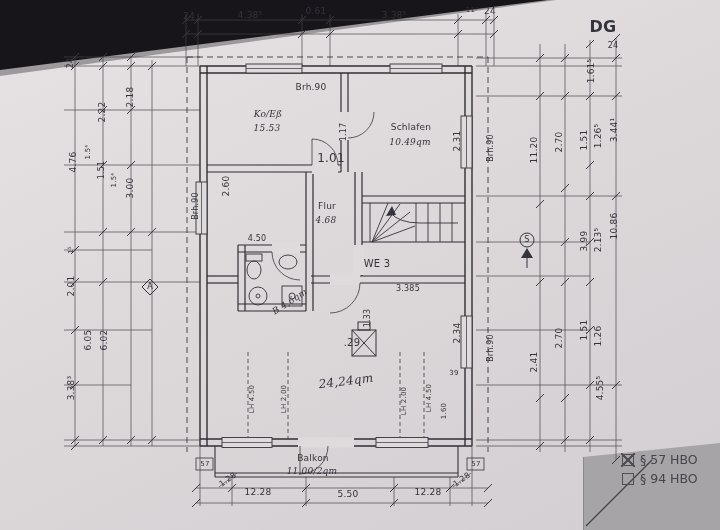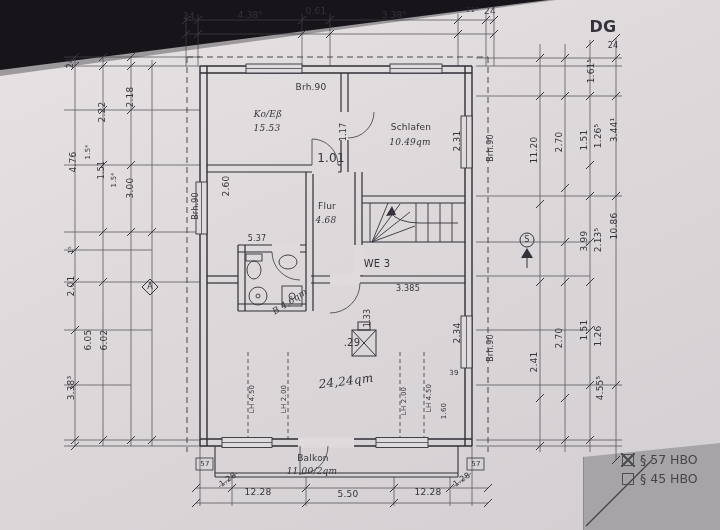--- a/index.html
+++ b/index.html
@@ -359,21 +359,21 @@
       <span class="lbl ital" style="left: 267px; top: 128px; transform: translate(-50%, -50%) rotate(0deg);">15.53</span>
       <span class="lbl" style="left: 411px; top: 127px; transform: translate(-50%, -50%) rotate(0deg);">Schlafen</span>
       <span class="lbl ital" style="left: 410px; top: 142px; transform: translate(-50%, -50%) rotate(0deg);">10.49qm</span>
       <span class="lbl" style="left: 344px; top: 132px; font-size: 8px; transform: translate(-50%, -50%) rotate(-90deg);">1.17</span>
       <span class="lbl" style="left: 457px; top: 141px; transform: translate(-50%, -50%) rotate(-90deg);">2.31</span>
       <span class="lbl" style="left: 331px; top: 158px; font-size: 12px; transform: translate(-50%, -50%) rotate(0deg);">1.01</span>
       <span class="lbl" style="left: 226px; top: 186px; transform: translate(-50%, -50%) rotate(-90deg);">2.60</span>
       <span class="lbl" style="left: 196px; top: 206px; font-size: 8px; transform: translate(-50%, -50%) rotate(-90deg);">Brh.90</span>
       <span class="lbl" style="left: 327px; top: 206px; transform: translate(-50%, -50%) rotate(0deg);">Flur</span>
       <span class="lbl ital" style="left: 326px; top: 220px; transform: translate(-50%, -50%) rotate(0deg);">4.68</span>
-      <span class="lbl" style="left: 257px; top: 239px; font-size: 8px; transform: translate(-50%, -50%) rotate(0deg);">5.37</span>
+      <span class="lbl" style="left: 257px; top: 239px; font-size: 8px; transform: translate(-50%, -50%) rotate(0deg);">4.50</span>
       <span class="lbl" style="left: 377px; top: 264px; font-size: 10px; transform: translate(-50%, -50%) rotate(0deg);">WE 3</span>
       <span class="lbl" style="left: 408px; top: 289px; font-size: 8px; transform: translate(-50%, -50%) rotate(0deg);">3.385</span>
       <span class="lbl ital" style="left: 290px; top: 302px; transform: translate(-50%, -50%) rotate(-33deg);">B 4,6qm</span>
       <span class="lbl" style="left: 368px; top: 318px; font-size: 8px; transform: translate(-50%, -50%) rotate(-90deg);">1.33</span>
       <span class="lbl" style="left: 352px; top: 343px; font-size: 10px; transform: translate(-50%, -50%) rotate(0deg);">.29</span>
       <span class="lbl" style="left: 457px; top: 333px; transform: translate(-50%, -50%) rotate(-90deg);">2.34</span>
       <span class="lbl" style="left: 491px; top: 148px; font-size: 8px; transform: translate(-50%, -50%) rotate(-90deg);">Brh.90</span>
       <span class="lbl" style="left: 491px; top: 348px; font-size: 8px; transform: translate(-50%, -50%) rotate(-90deg);">Brh.90</span>
       <span class="lbl ital" style="left: 346px; top: 381px; font-size: 12px; transform: translate(-50%, -50%) rotate(-7deg);">24,24qm</span>
       <span class="lbl" style="left: 252px; top: 399px; font-size: 7px; transform: translate(-50%, -50%) rotate(-90deg);">LH 4.50</span>
@@ -393,17 +393,17 @@
       <span class="lbl" style="left: 428px; top: 492px; font-size: 9px; transform: translate(-50%, -50%) rotate(0deg);">12.28</span>
     </div>
 
   <div class="stamp">
     <div class="stamp-row">
       <span class="stamp-box checked"></span>
       <span>§ 57 HBO</span>
     </div>
     <div class="stamp-row">
       <span class="stamp-box"></span>
-      <span>§ 45 HBO</span>
+      <span>§ 94 HBO</span>
     </div>
   </div>
 
 </div>
 
 </body></html>

